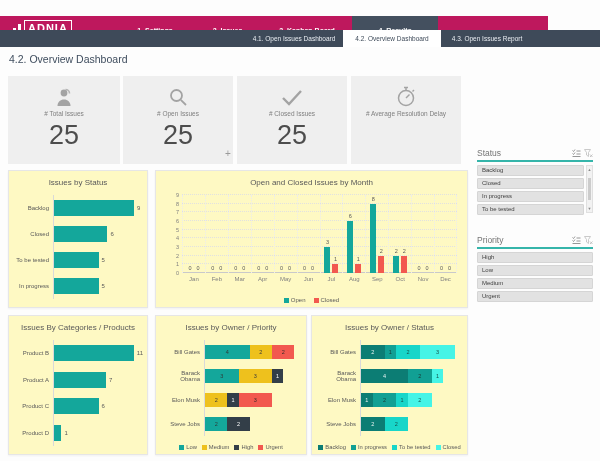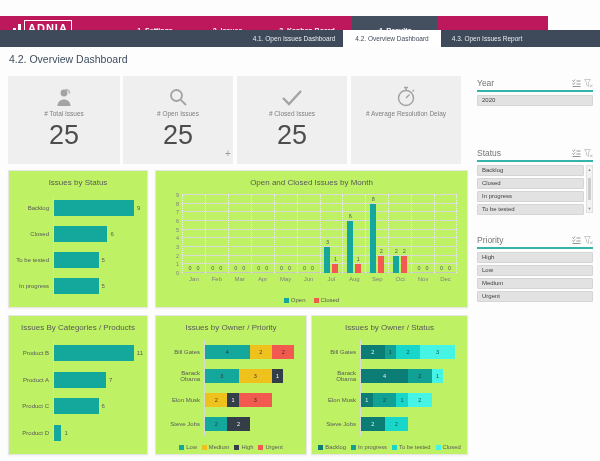--- a/index.html
+++ b/index.html
@@ -27,21 +27,21 @@
   #page-title { position:absolute; left:9px; top:53px; font-size:10.5px; color:#3f4d5e; }
 
   
   .kpi { position:absolute; top:76px; height:88px; background:#efefef; text-align:center; }
   .kpi .ic { margin-top:9px; height:24px; color:#a3a3a3; }
   .kpi .lb { font-size:6.5px; color:#7f7f7f; margin-top:1px; }
   .kpi .vl { font-size:27px; color:#4d4d4d; margin-top:3px; }
   #plus-artifact { position:absolute; left:225px; top:148px; font-size:10px; color:#9a9a9a; }
 
   
-  .panel { position:absolute; background:#bef264; border:1px solid #e6e6e6;
+  .panel { position:absolute; background:#fef9c3; border:1px solid #e6e6e6;
            box-shadow:0 1px 2px rgba(0,0,0,0.05); }
   .panel .ptitle { text-align:center; font-size:8px; color:#595959; padding-top:7px; }
 
   
   .hrow { display:flex; align-items:center; }
   .hrow .cat { font-size:6px; color:#595959; text-align:right; padding-right:4px; }
   .hrow .track { flex:1; position:relative; border-left:1px solid #d9d9d9; height:100%;
                  display:flex; align-items:center; }
   .hrow .bar { height:16px; }
   .hrow .val { font-size:6px; color:#595959; padding-left:3px; }
@@ -426,36 +426,20 @@
       </div>
     <div class="legend" id="chart4-legend" style="gap: 5px; font-size: 5.8px;">
         <span><span class="sw" style="background: rgb(12, 125, 116);"></span>Backlog</span>
         <span><span class="sw" style="background: rgb(17, 160, 148);"></span>In progress</span>
         <span><span class="sw" style="background: rgb(24, 214, 201);"></span>To be tested</span>
         <span><span class="sw" style="background: rgb(70, 244, 230);"></span>Closed</span>
       </div>
   </div>
 
   <div id="sidebar">
-      <div class="slicer" style="top: 18px;">
-        <div class="shead">
-          <span class="stitle">Year</span>
-          <svg width="9" height="8" viewBox="0 0 9 8">
-            <path d="M0.5 1.5 l1 1 l1.5-2 M0.5 4.5 l1 1 l1.5-2" stroke="#8a8a8a" fill="none" stroke-width="0.9"></path>
-            <path d="M4.5 2 h4 M4.5 5 h4 M0.5 7.5 h8" stroke="#8a8a8a" stroke-width="0.9"></path>
-          </svg>
-          <svg width="9" height="9" viewBox="0 0 9 9">
-            <path d="M0.5 0.5 h6 L4.5 3.5 v4 L2.5 6 v-2.5 Z" stroke="#bdbdbd" fill="none" stroke-width="0.8"></path>
-            <path d="M6 5.5 l2.5 2.5 M8.5 5.5 L6 8" stroke="#bdbdbd" stroke-width="0.9"></path>
-          </svg>
-        </div>
-        <div class="sitems">
-          <div class="sitem">2020</div>
-        </div>
-      </div>
       <div class="slicer" style="top: 175px;">
         <div class="shead">
           <span class="stitle">Priority</span>
           <svg width="9" height="8" viewBox="0 0 9 8">
             <path d="M0.5 1.5 l1 1 l1.5-2 M0.5 4.5 l1 1 l1.5-2" stroke="#8a8a8a" fill="none" stroke-width="0.9"></path>
             <path d="M4.5 2 h4 M4.5 5 h4 M0.5 7.5 h8" stroke="#8a8a8a" stroke-width="0.9"></path>
           </svg>
           <svg width="9" height="9" viewBox="0 0 9 9">
             <path d="M0.5 0.5 h6 L4.5 3.5 v4 L2.5 6 v-2.5 Z" stroke="#bdbdbd" fill="none" stroke-width="0.8"></path>
             <path d="M6 5.5 l2.5 2.5 M8.5 5.5 L6 8" stroke="#bdbdbd" stroke-width="0.9"></path>

